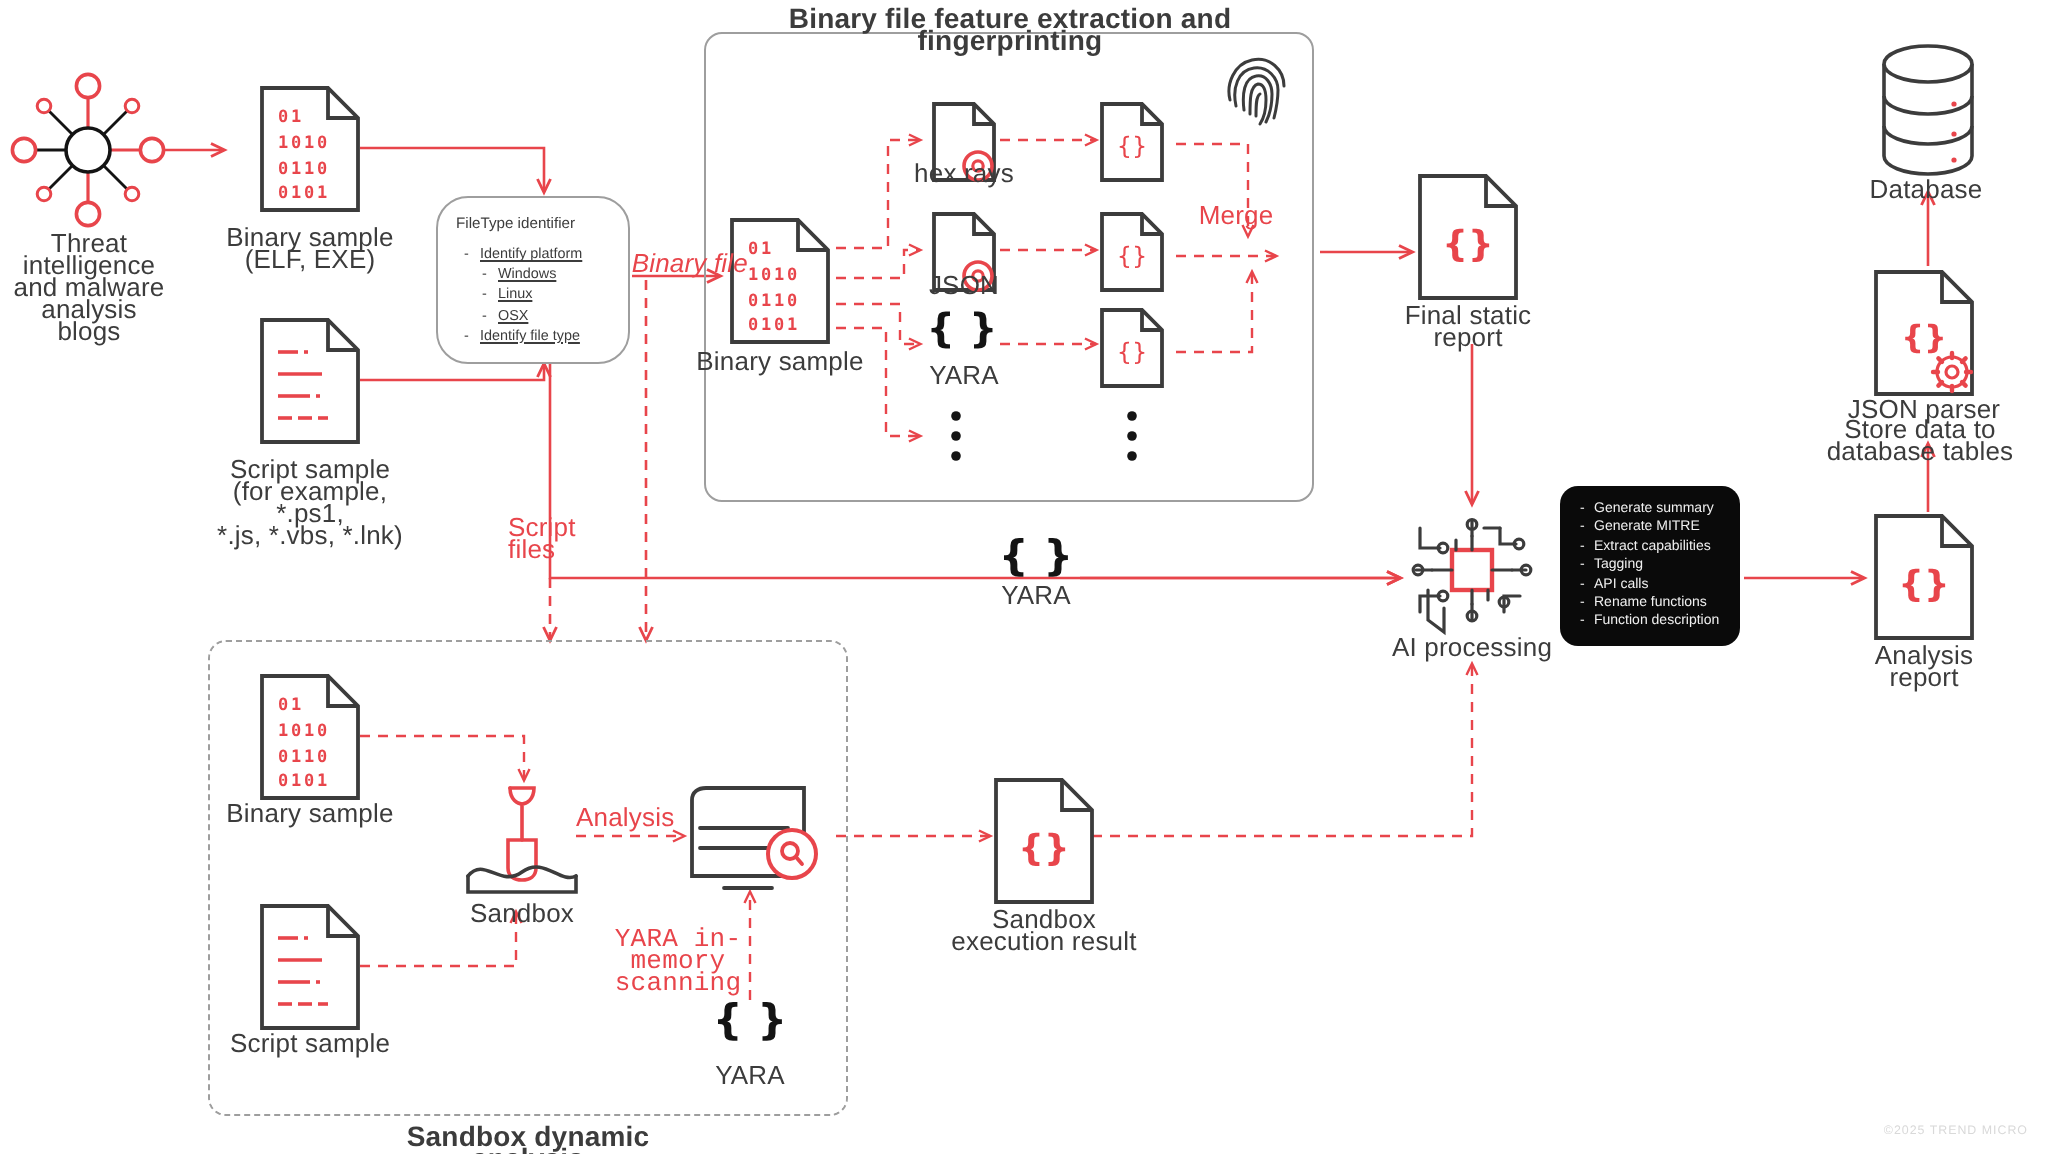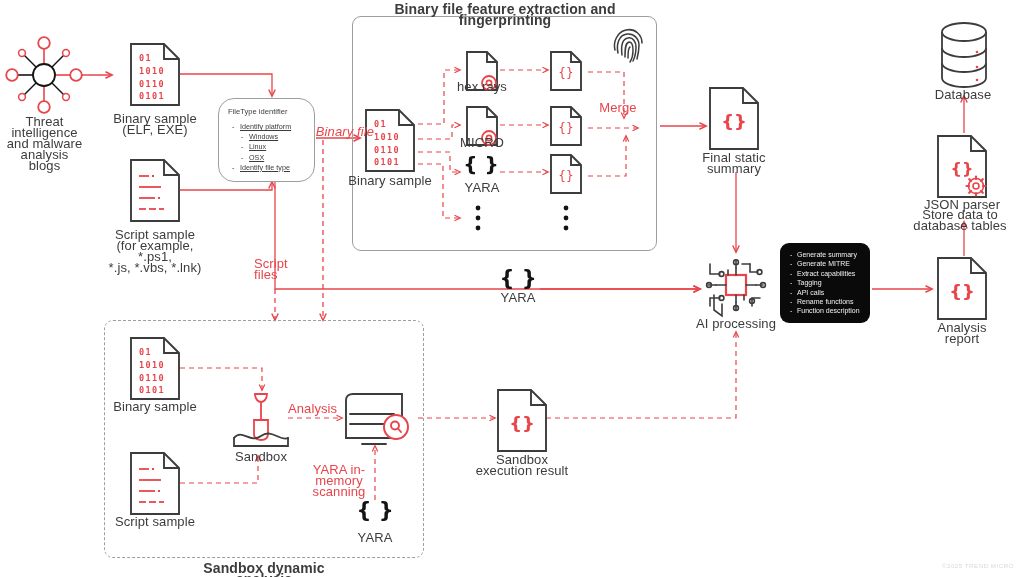--- a/index.html
+++ b/index.html
@@ -523,47 +523,47 @@
 *.js, *.vbs, *.lnk)</div>
 
   <div class="lbl red" style="left:312px; top:126px; width:62px; text-align:right;font-style:italic;">Binary file</div>
 
   <div class="lbl red" style="left:254px; top:258px; width:42px; text-align:left;">Script
 files</div>
 
   <div class="lbl" style="left:348px; top:175px; width:84px;">Binary sample</div>
 
   <div class="lbl" style="left:446px; top:81px; width:72px;">hex rays</div>
-  <div class="lbl" style="left:446px; top:137px; width:72px;">MICRO</div>
+  <div class="lbl" style="left:446px; top:137px; width:72px;">JSON</div>
   <div class="lbl" style="left:446px; top:182px; width:72px;">YARA</div>
 
   <div class="lbl red" style="left:596px; top:102px; width:44px;">Merge</div>
 
-  <div class="lbl" style="left:691px; top:152px; width:86px;">Final static summary</div>
+  <div class="lbl" style="left:691px; top:152px; width:86px;">Final static report</div>
 
   <div class="lbl" style="left:494px; top:292px; width:48px;">YARA</div>
 
   <div class="lbl" style="left:694px; top:318px; width:84px;">AI processing</div>
 
   <div class="lbl" style="left:921px; top:322px; width:82px;">Analysis report</div>
 
   <div class="lbl" style="left:921px; top:199px; width:82px;">JSON parser</div>
   <div class="lbl" style="left:896px; top:209px; width:128px;">Store data to database tables</div>
 
   <div class="lbl" style="left:925px; top:89px; width:76px;">Database</div>
 
   <div class="lbl" style="left:113px; top:401px; width:84px;">Binary sample</div>
 
   <div class="lbl" style="left:113px; top:516px; width:84px;">Script sample</div>
 
   <div class="lbl" style="left:228px; top:451px; width:66px;">Sandbox</div>
 
   <div class="lbl red" style="left:288px; top:403px; width:44px;">Analysis</div>
 
-  <div class="lbl red" style="left:303px; top:464px; width:72px; text-align:center;">YARA in-memory
+  <div class="lbl red" style="left:303px; top:464px; width:72px; text-align:center;font-family:Liberation Mono, monospace;">YARA in-memory
 scanning</div>
 
   <div class="lbl" style="left:352px; top:532px; width:46px;">YARA</div>
 
   <div class="lbl" style="left:466px; top:454px; width:112px;">Sandbox execution result</div>
 
   <div class="lbl bold" style="left:184px; top:563px; width:160px;">Sandbox dynamic analysis</div>
 
   <div class="copyright">©2025 TREND MICRO</div>
 

